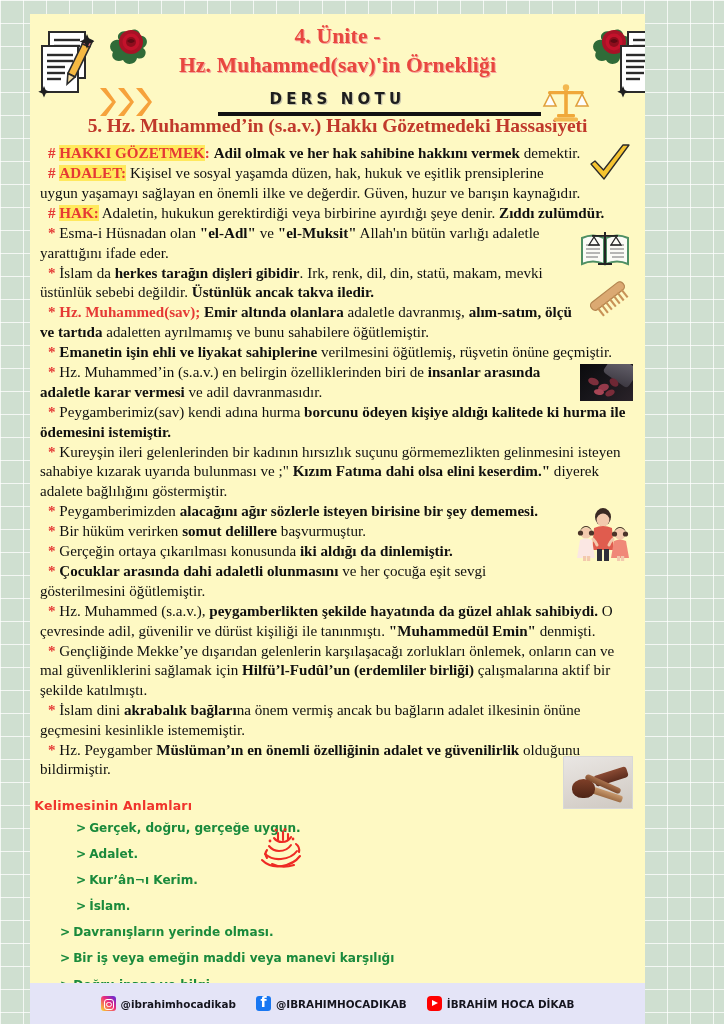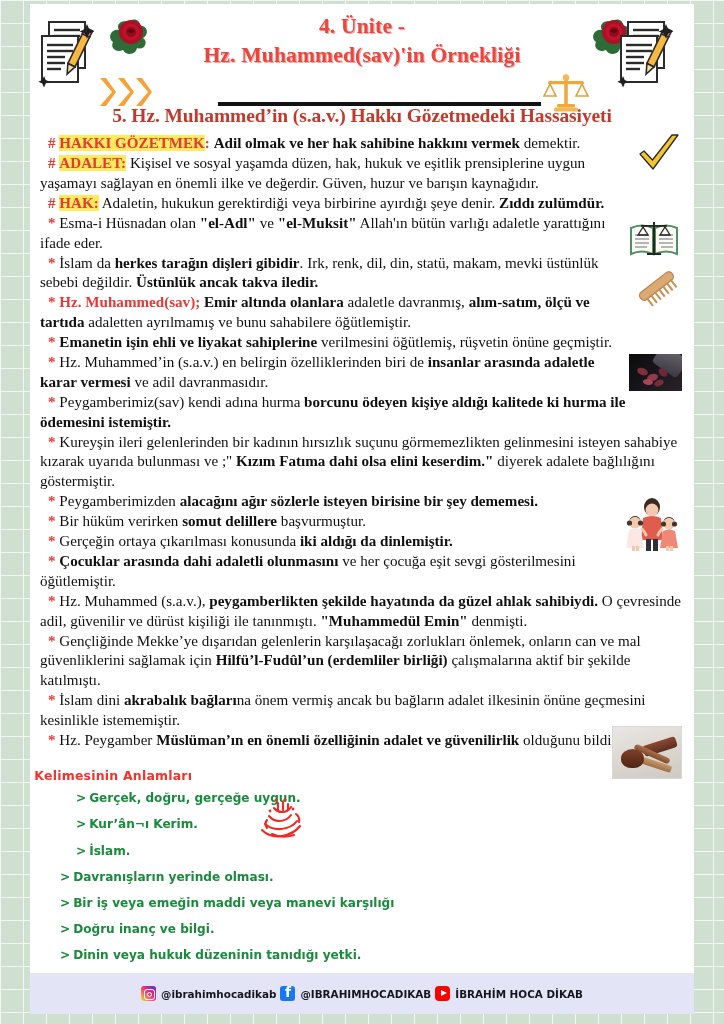--- a/index.html
+++ b/index.html
@@ -14,24 +14,24 @@
       linear-gradient(to right, rgba(255,255,255,0.75) 1px, transparent 1px),
       linear-gradient(to bottom, rgba(255,255,255,0.75) 1px, transparent 1px);
     background-size: 23px 23px;
     position: relative;
   }
 
   
   .page {
     position: absolute;
     left: 30px;
-    top: 4px;
-    width: 664px;
+    top: 14px;
+    width: 615px;
     height: 1010px;
-    background: #ffffff;
+    background: #fef9c3;
     overflow: hidden;
   }
 
   
   .header {
     position: relative;
     height: 99px;
     width: 100%;
   }
 
@@ -201,21 +201,21 @@
   
   .footer {
     position: absolute;
     left: 0; bottom: 0;
     width: 100%;
     height: 41px;
     background: #e4e4f7;
     display: flex;
     align-items: center;
     justify-content: center;
-    gap: 4px;
+    gap: 20px;
   }
   .fitem {
     display: flex;
     align-items: center;
     gap: 5px;
     font-family: "DejaVu Sans", sans-serif;
     font-size: 10.4px;
     font-weight: bold;
     color: #15151e;
   }
@@ -293,20 +293,21 @@
         <circle cx="26" cy="20" r="5" fill="#8d0d1c"></circle>
         <path d="M22 19 q4 -4 8 0 q-4 4 -8 0z" fill="#5e0a13"></path>
       </svg>
     </div>
 
     <div class="hdr-title-wrap">
       <div class="hdr-line">4. Ünite -</div>
       <div class="hdr-line">Hz. Muhammed(sav)'in Örnekliği</div>
     </div>
 
+    <div class="ders-notu">DERS NOTU</div>
     <div class="ders-rule"></div>
 
     <div class="chevrons">
       <svg class="chev" viewBox="0 0 17 30">
           <polygon points="1,1 13,15 1,29 7,29 17,15 7,1" fill="#f6a23c"></polygon>
         </svg>
       <svg class="chev" viewBox="0 0 17 30">
           <polygon points="1,1 13,15 1,29 7,29 17,15 7,1" fill="#f6a23c"></polygon>
         </svg>
       <svg class="chev" viewBox="0 0 17 30">
@@ -605,20 +606,21 @@
             <circle cx="33" cy="3.5" r="1.5"></circle>
           <circle cx="41" cy="13" r="1.4"></circle>
             <circle cx="18" cy="15" r="1.4"></circle>
         </g>
       </svg>
     </div>
 
     <div class="meanings-cols">
       <div class="mcol-left">
         <div class="mitem"><span class="arrow">&gt;</span><span>Gerçek, doğru, gerçeğe uygun.</span></div>
+        <div class="mitem"><span class="arrow">&gt;</span><span>Adalet.</span></div>
         <div class="mitem"><span class="arrow">&gt;</span><span>Kur’ân¬ı Kerim.</span></div>
         <div class="mitem"><span class="arrow">&gt;</span><span>İslam.</span></div>
       </div>
       <div class="mcol-right">
         <div class="mitem"><span class="arrow">&gt;</span><span>Davranışların yerinde olması.</span></div>
         <div class="mitem"><span class="arrow">&gt;</span><span>Bir iş veya emeğin maddi veya manevi karşılığı</span></div>
         <div class="mitem"><span class="arrow">&gt;</span><span>Doğru inanç ve bilgi.</span></div>
         <div class="mitem"><span class="arrow">&gt;</span><span>Dinin veya hukuk düzeninin tanıdığı yetki.</span></div>
       </div>
     </div>

